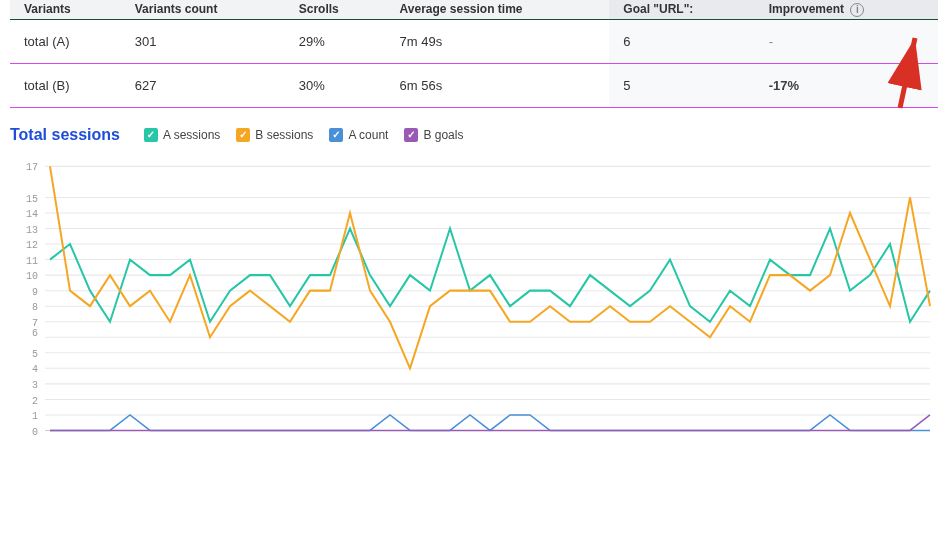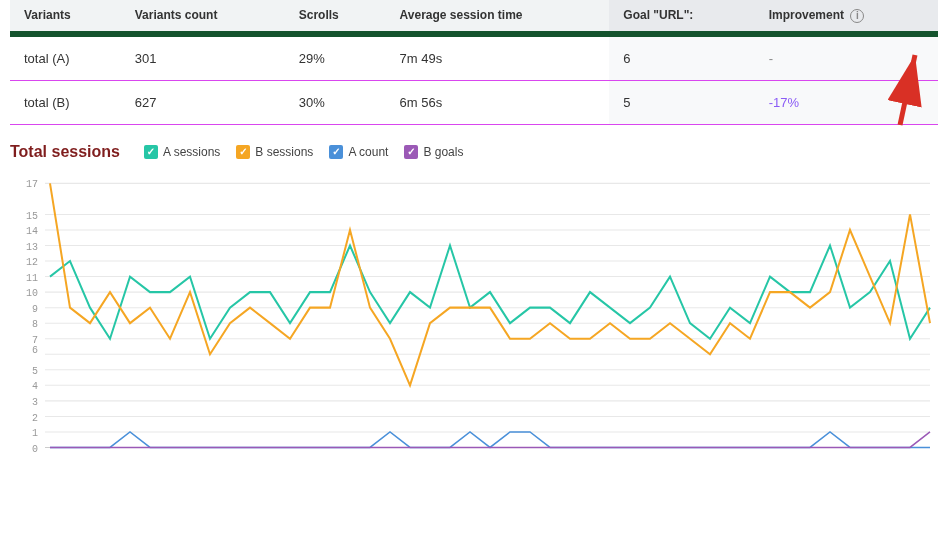--- a/index.html
+++ b/index.html
@@ -21,42 +21,42 @@
     table {
       width: 100%;
       border-collapse: collapse;
     }
 
     thead tr {
       background: #f1f3f4;
     }
 
     thead th {
-      padding: 8px 14px;
+      padding: 2px 14px;
       text-align: left;
       font-weight: 600;
       font-size: 12px;
       color: #333;
-      border-bottom: 6px solid #14532d;
+      border-bottom: 1px solid #14532d;
     }
 
     tbody tr {
       border-bottom: 1px solid #d946ef;
       background: #fff;
     }
 
     tbody td {
       padding: 14px 14px;
       font-size: 13px;
       color: #333;
     }
 
     .improvement-negative {
-      color: #8b5cf6;
-      font-weight: 400;
+      color: #404040;
+      font-weight: 700;
     }
 
     .improvement-dash {
       color: #888;
     }
 
     
     .chart-section {
       padding: 18px 10px 10px 10px;
       position: relative;
@@ -65,21 +65,21 @@
     .chart-header {
       display: flex;
       align-items: center;
       gap: 24px;
       margin-bottom: 12px;
     }
 
     .chart-title {
       font-size: 16px;
       font-weight: 700;
-      color: #7f1d1d;
+      color: #1d4ed8;
     }
 
     .legend {
       display: flex;
       align-items: center;
       gap: 16px;
     }
 
     .legend-item {
       display: flex;

